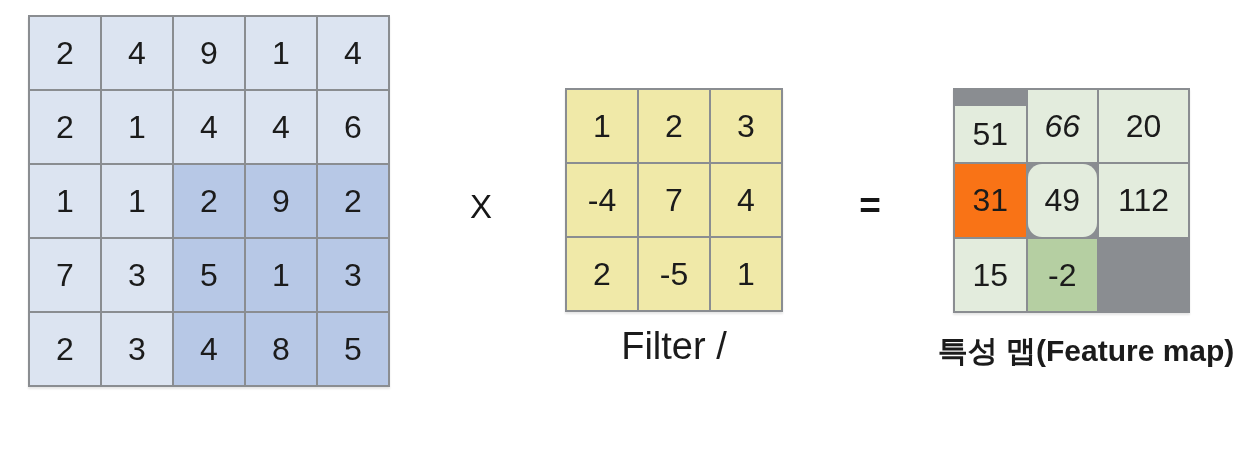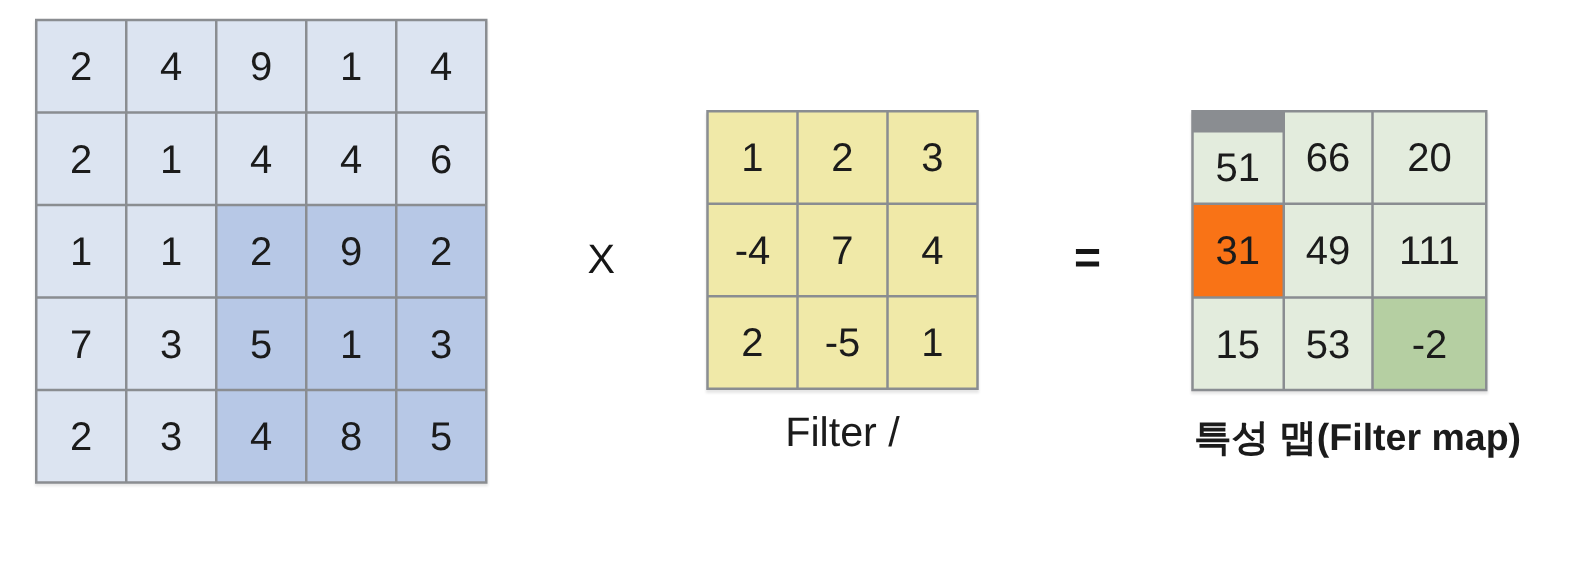--- a/index.html
+++ b/index.html
@@ -47,21 +47,21 @@
   }
   #feature-grid {
     left: 953px; top: 88px;
     width: 237px; height: 225px;
     grid-template-columns: 73fr 72fr 92fr;
     grid-template-rows: repeat(3, 1fr);
   }
   .label {
     position: absolute;
     text-align: center;
-    font-size: 33px;
+    font-size: 38px;
     color: #1b1b1b;
     line-height: 38px;
   }
   #image-label  { left: 28px;  top: 402px; width: 362px; }
   #kernel-label { left: 545px; top: 327px; width: 258px; }
   #feature-label {
     left: 916px; top: 331px; width: 340px;
     font-size: 30px; font-weight: 700; line-height: 40px;
   }
   .op {
@@ -124,25 +124,24 @@
     </div>
 
   <div class="label" id="kernel-label">
     <div>Filter /</div>
   </div>
 
   <div class="op" id="op-equals">=</div>
 
   <div class="grid" id="feature-grid">
       <div class="cell" style="background: rgb(227, 236, 221); margin-top: 16px;">51</div>
-      <div class="cell" style="background: rgb(227, 236, 221);">66</div>
+      <div class="cell" style="background: rgb(227, 236, 221); font-style: italic;">66</div>
       <div class="cell" style="background: rgb(227, 236, 221); text-align: center;">20</div>
       <div class="cell" style="background: #f97316;">31</div>
-      <div class="cell" style="background: rgb(227, 236, 221);">49</div>
-      <div class="cell" style="background: rgb(227, 236, 221);">111</div>
+      <div class="cell" style="background: rgb(227, 236, 221); border-radius: 14px;">49</div>
+      <div class="cell" style="background: rgb(227, 236, 221);">112</div>
       <div class="cell" style="background: rgb(227, 236, 221); text-align: right;">15</div>
-      <div class="cell" style="background: rgb(227, 236, 221);">53</div>
       <div class="cell" style="background: rgb(181, 207, 162);">-2</div>
     </div>
 
-  <div class="label" id="feature-label">특성 맵(Filter map)</div>
+  <div class="label" id="feature-label">특성 맵(Feature map)</div>
 
 </div>
 
 </body></html>

